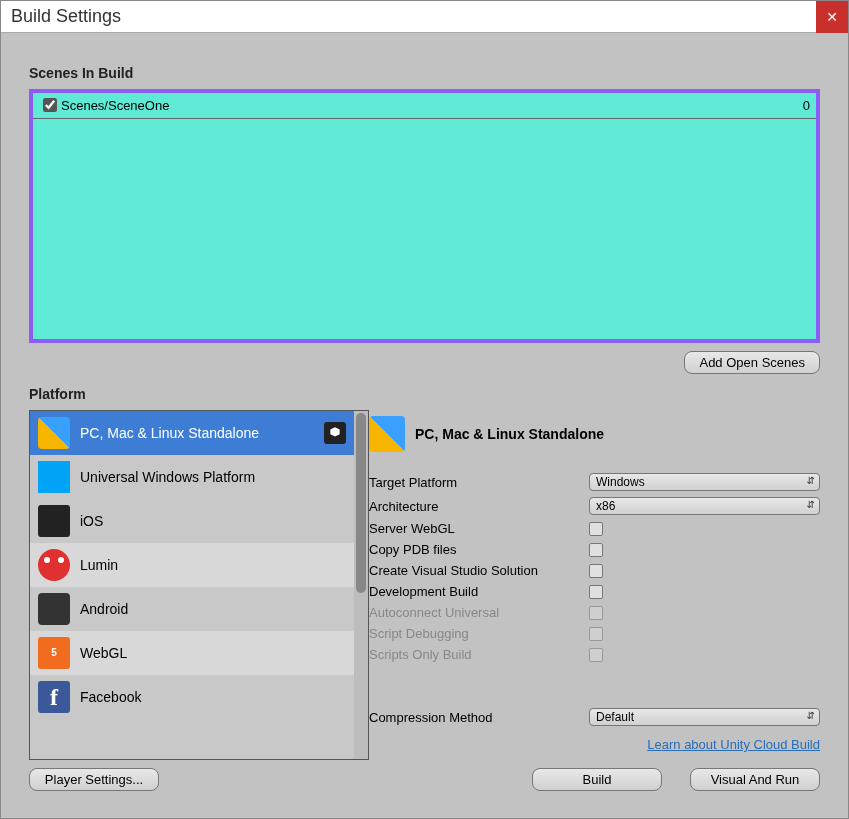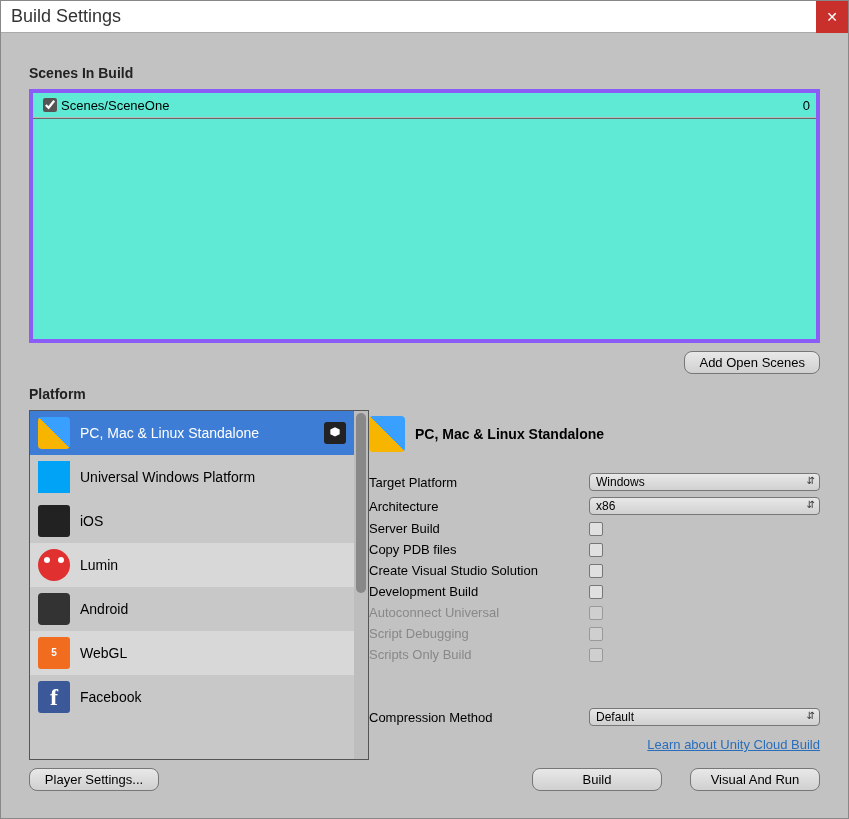--- a/index.html
+++ b/index.html
@@ -137,21 +137,21 @@
 
         <div class="setting-row">
           <span class="setting-label">Target Platform</span>
           <div class="select">Windows</div>
         </div>
         <div class="setting-row">
           <span class="setting-label">Architecture</span>
           <div class="select">x86</div>
         </div>
         <div class="setting-row">
-          <span class="setting-label">Server Build</span>
+          <span class="setting-label">Server WebGL</span>
           <div class="chk"></div>
         </div>
         <div class="setting-row">
           <span class="setting-label">Copy PDB files</span>
           <div class="chk"></div>
         </div>
         <div class="setting-row">
           <span class="setting-label">Create Visual Studio Solution</span>
           <div class="chk"></div>
         </div>

